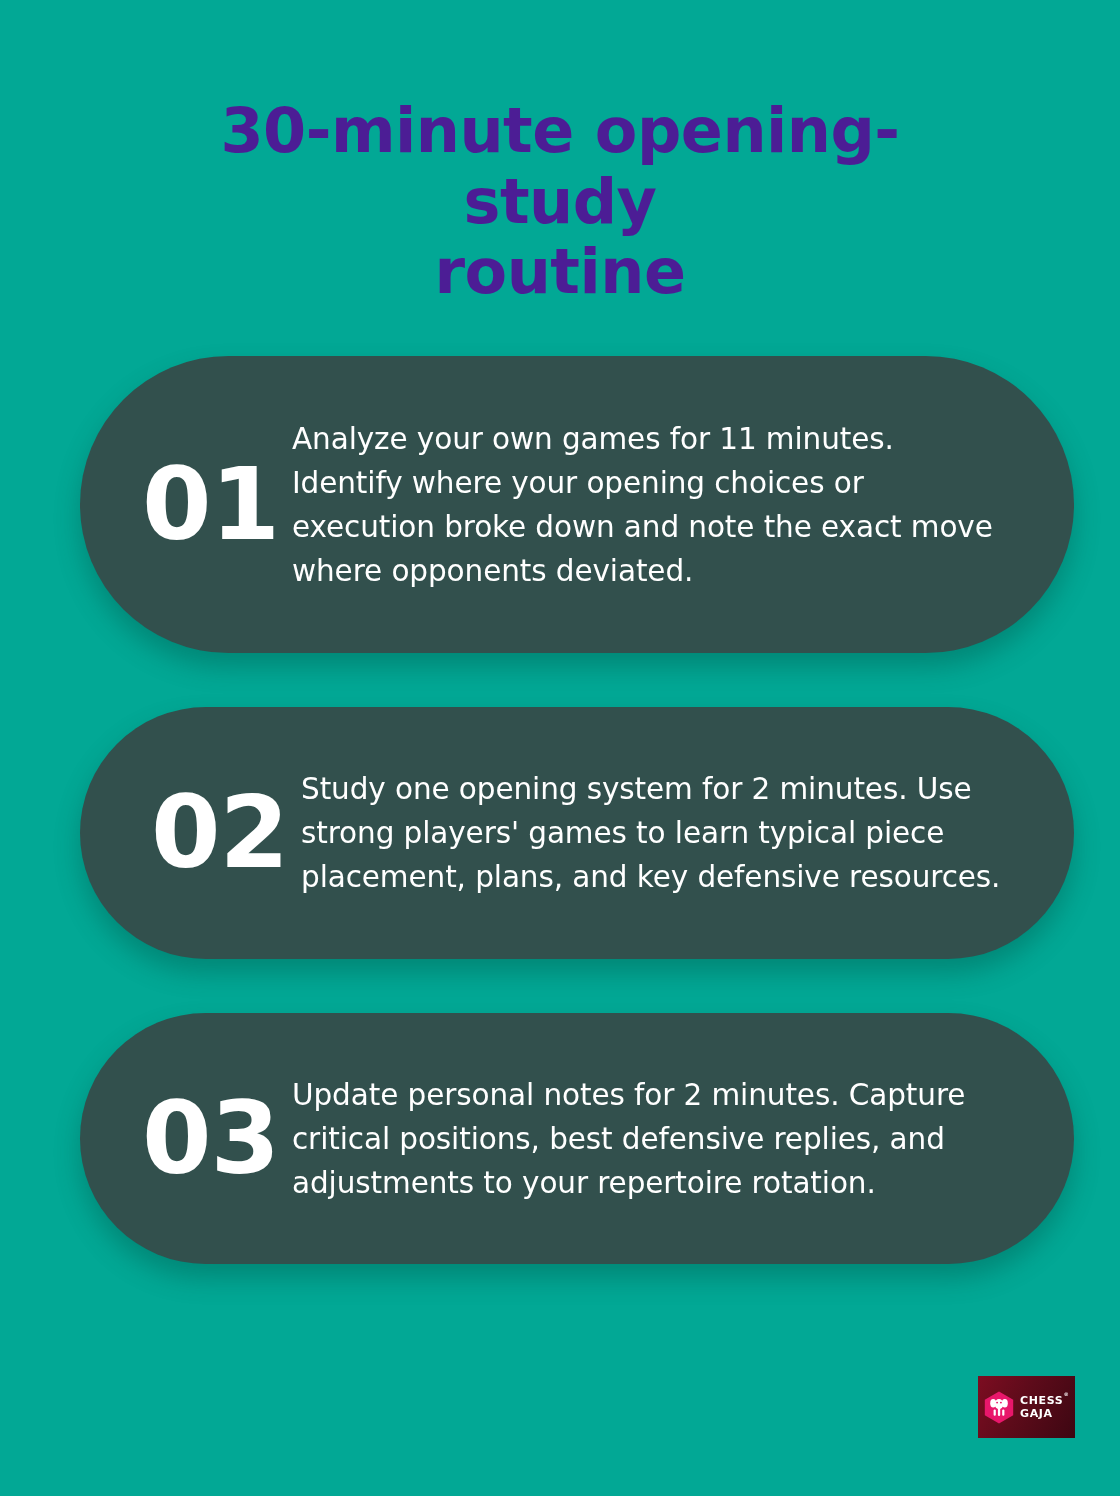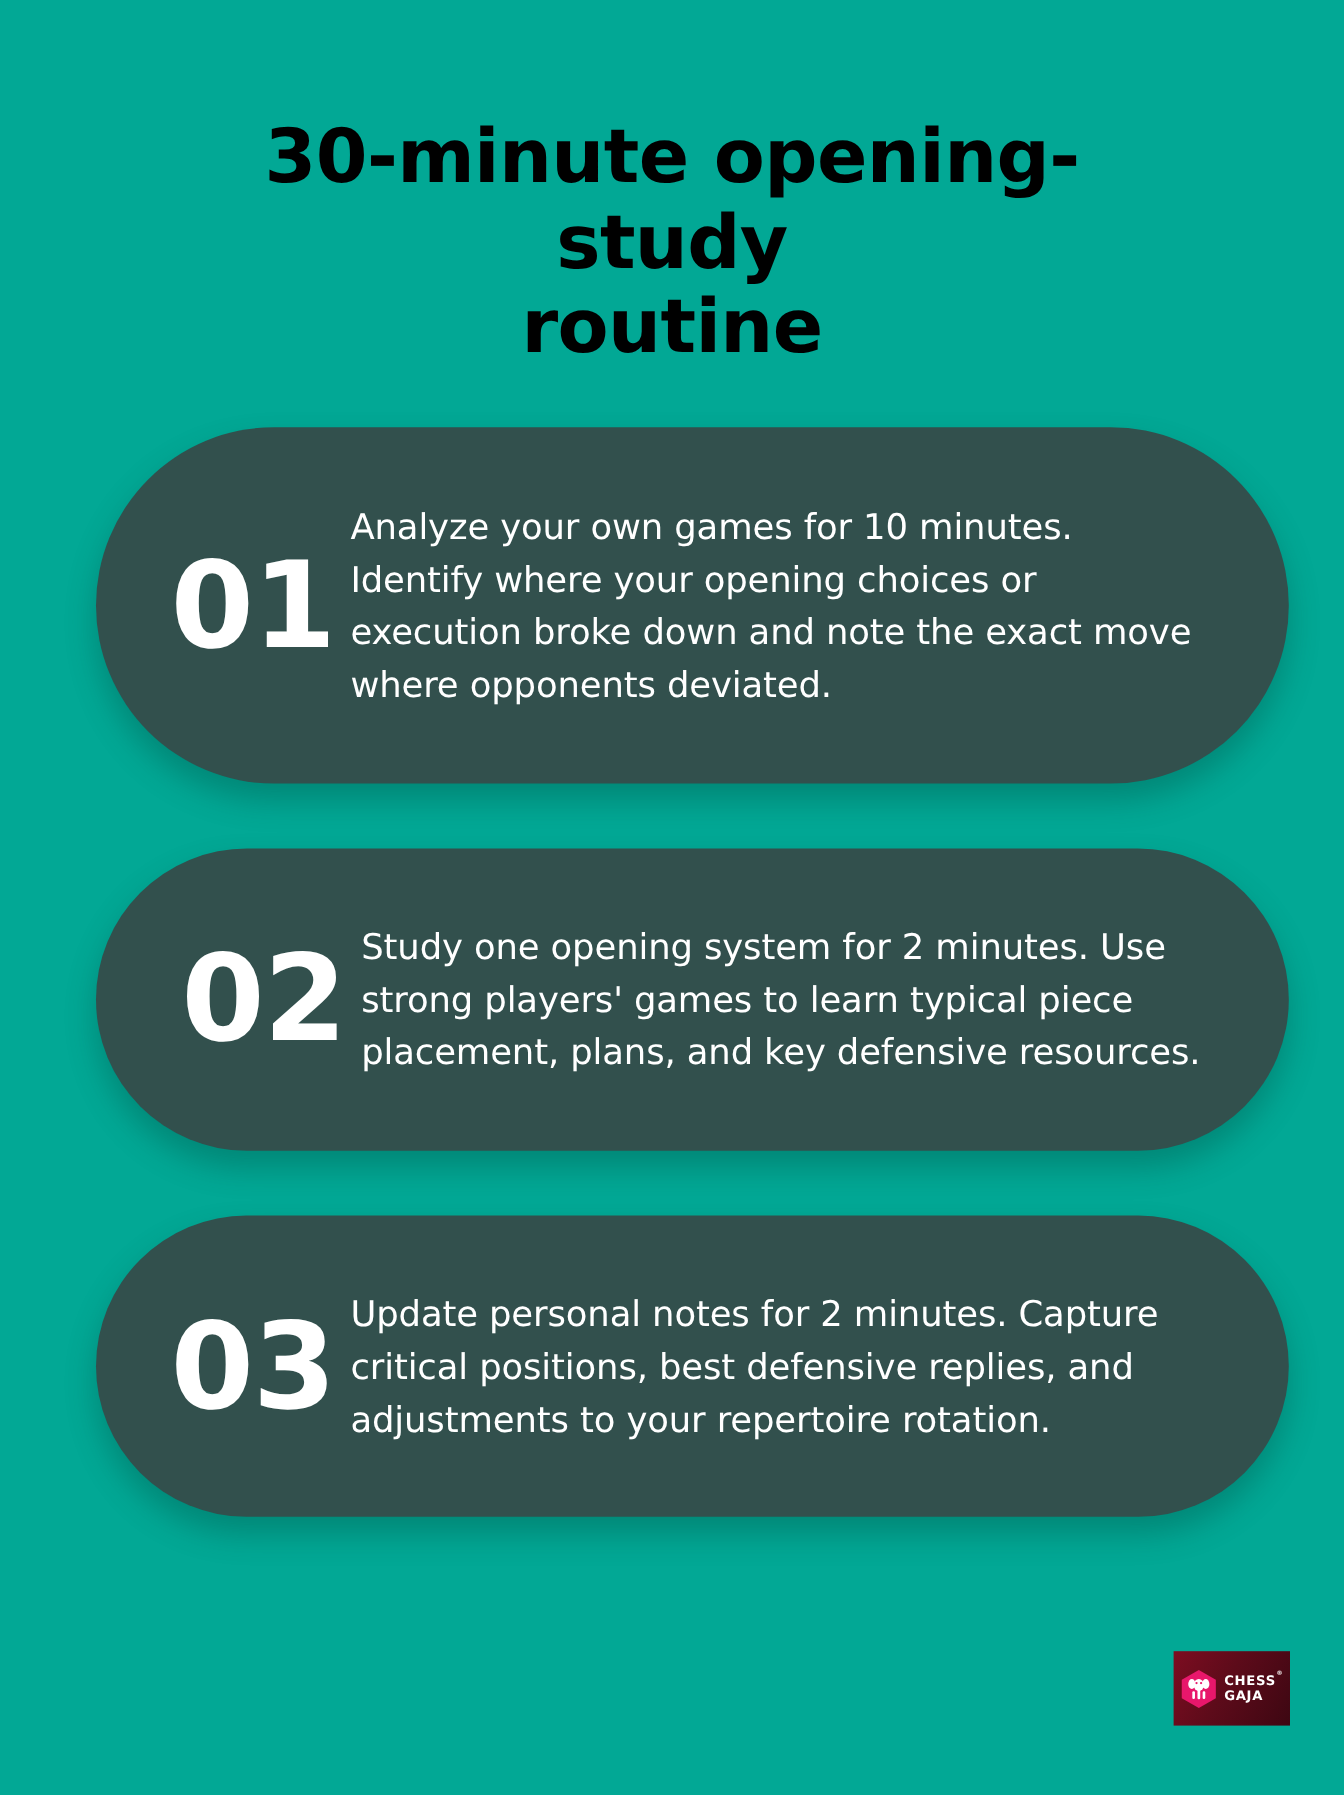--- a/index.html
+++ b/index.html
@@ -17,21 +17,21 @@
   }
 
   
   .title-wrap {
     width: 1120px;
     padding: 96px 130px 0 130px;
     text-align: center;
   }
 
   .title {
-    color: #000000;
+    color: #4c1d95;
     font-family: "DejaVu Sans", "Liberation Sans", sans-serif;
     font-size: 62px;
     font-weight: 700;
     line-height: 1.14;
     letter-spacing: -0.5px;
     white-space: pre-line;
   }
 
   
   .cards {
@@ -151,21 +151,21 @@
 
 <div class="title-wrap">
   <h1 class="title">30-minute opening-study
 routine</h1>
 </div>
 
 <div class="cards">
 
   <div class="card card--1">
     <div class="card-number">01</div>
-    <div class="card-text">Analyze your own games for 10 minutes. Identify where your opening choices or execution broke down and note the exact move where opponents deviated.</div>
+    <div class="card-text">Analyze your own games for 11 minutes. Identify where your opening choices or execution broke down and note the exact move where opponents deviated.</div>
   </div>
 
   <div class="card card--2">
     <div class="card-number">02</div>
     <div class="card-text">Study one opening system for 2 minutes. Use strong players' games to learn typical piece placement, plans, and key defensive resources.</div>
   </div>
 
   <div class="card card--3">
     <div class="card-number">03</div>
     <div class="card-text">Update personal notes for 2 minutes. Capture critical positions, best defensive replies, and adjustments to your repertoire rotation.</div>

